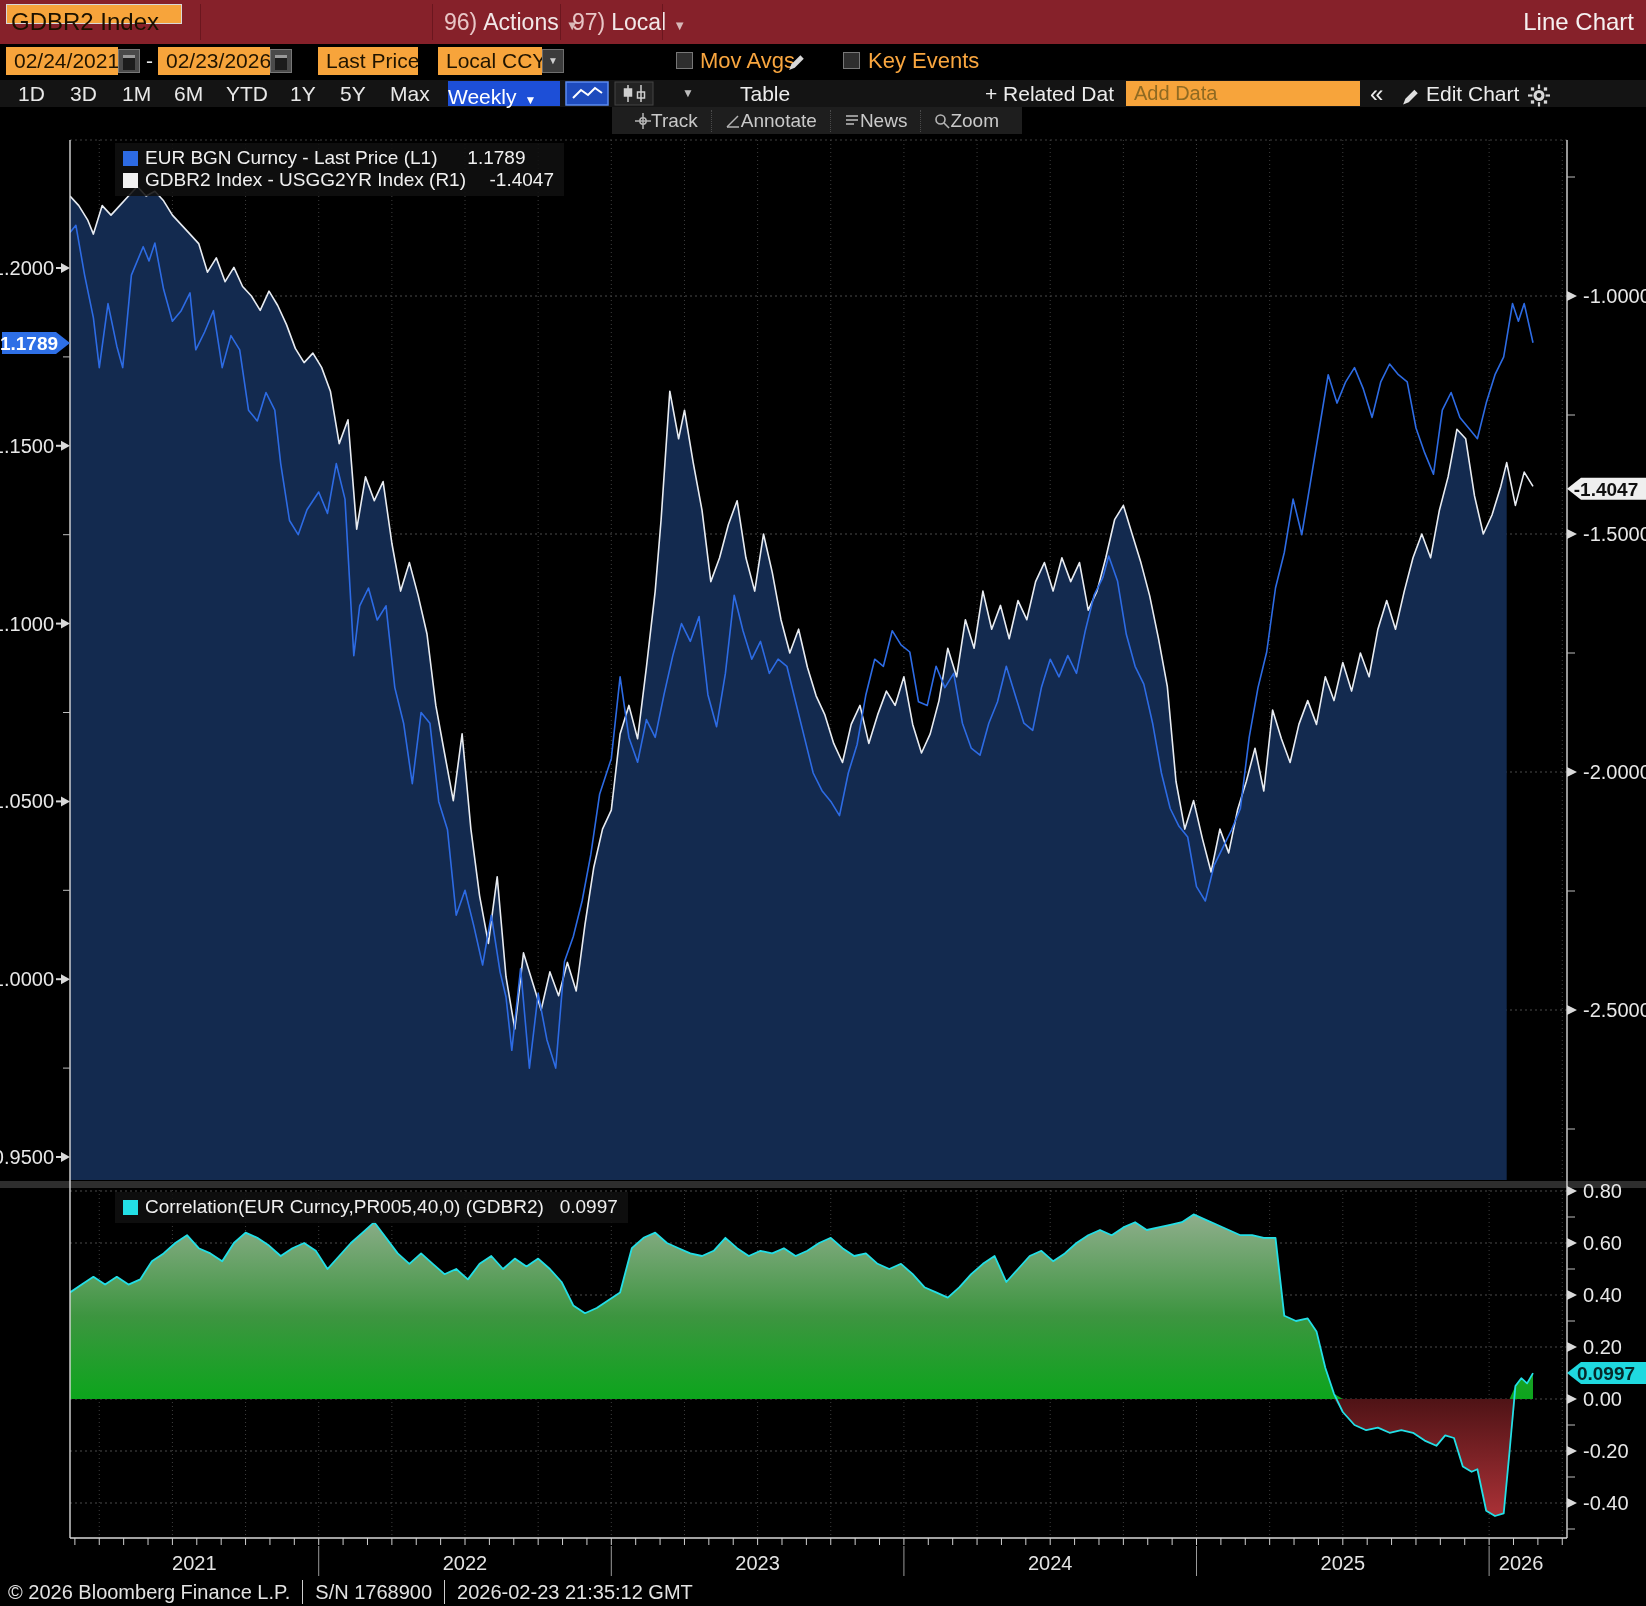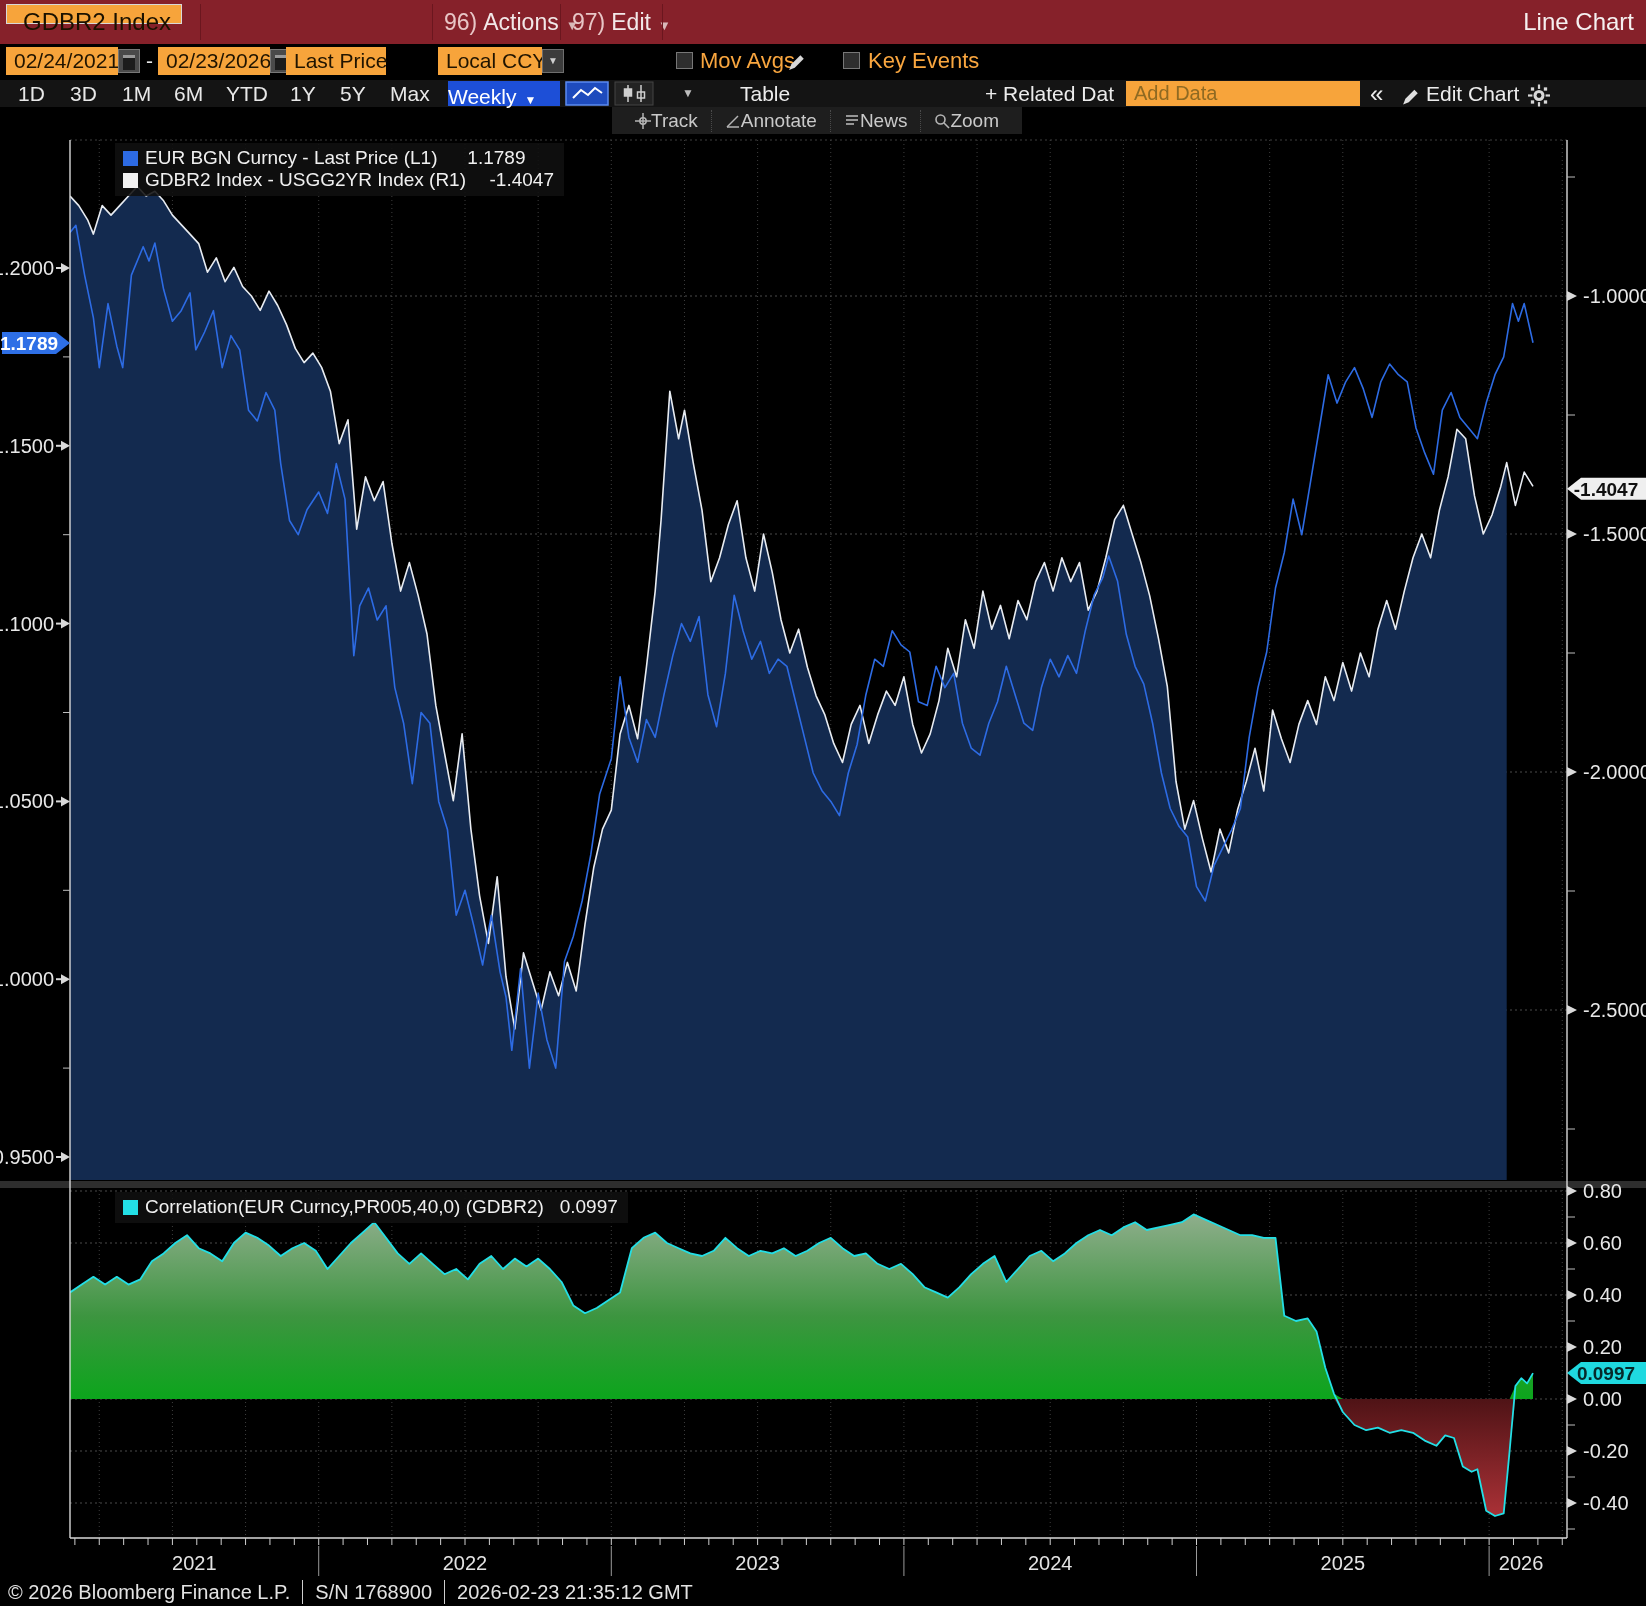--- a/index.html
+++ b/index.html
@@ -1,21 +1,21 @@
 <!DOCTYPE html>
 <html><head>
 <meta charset="utf-8">
 <style>
   html,body{margin:0;padding:0;background:#000;}
   #app{position:relative;width:1646px;height:1606px;background:#000;overflow:hidden;
        font-family:"Liberation Sans",sans-serif;-webkit-font-smoothing:antialiased;}
   
   .row1{position:absolute;left:0;top:0;width:1646px;height:44px;background:#86212a;}
   .ticker-box{position:absolute;left:6px;top:4px;width:176px;height:20px;background:#f7a43b;
-              border:1px solid #d8d8d8;color:#1a1100;font-size:24px;line-height:34px;padding-left:16px;box-sizing:border-box;}
+              border:1px solid #d8d8d8;color:#1a1100;font-size:24px;line-height:34px;padding-left:4px;box-sizing:border-box;}
   .menu-item{position:absolute;top:0;height:44px;line-height:44px;color:#f2e8e8;font-size:23px;white-space:nowrap;cursor:default;}
   .menu-item .mnum{color:#e8c6c6;margin-right:6px;}
   .menu-item .caret{font-size:13px;color:#d8b8b8;margin-left:7px;}
   .hsep{position:absolute;top:4px;height:36px;width:1px;background:#6b161e;}
   .view-title{position:absolute;right:12px;top:0;height:44px;line-height:44px;color:#f5f0f0;font-size:24px;}
   
   .row2{position:absolute;left:0;top:44px;width:1646px;height:36px;background:#000;}
   .amber-box{position:absolute;top:3px;height:28px;background:#f7a43b;color:#201400;font-size:21px;
              line-height:28px;padding:0 8px;box-sizing:border-box;white-space:nowrap;}
   .cal-btn{position:absolute;top:5px;width:22px;height:24px;background:#4a4a4a;border:1px solid #777;box-sizing:border-box;}
@@ -280,37 +280,37 @@
 
   <div class="row1">
     <div class="ticker-box">GDBR2 Index</div>
     <div class="hsep" style="left:200px"></div>
     <div class="hsep" style="left:432px"></div>
     <div class="menu-item" style="left:444px">
       <span class="mnum">96)</span><span>Actions</span><span class="caret">▼</span>
     </div>
     <div class="hsep" style="left:560px"></div>
     <div class="menu-item" style="left:572px">
-      <span class="mnum">97)</span><span>Edit</span><span class="caret">▼</span>
+      <span class="mnum">97)</span><span>Local</span><span class="caret">▼</span>
     </div>
     <div class="hsep" style="left:662px"></div>
     <div class="view-title">Line Chart</div>
   </div>
 
   <div class="row2">
     <div class="amber-box" style="left:6px;width:112px">02/24/2021</div>
     <div class="cal-btn" style="left:118px">
         <div class="cal-glyph"></div>
       </div>
     <div class="dash" style="left:146px">-</div>
     <div class="amber-box" style="left:158px;width:112px">02/23/2026</div>
     <div class="cal-btn" style="left:270px">
         <div class="cal-glyph"></div>
       </div>
-    <div class="amber-box" style="left:286px;width:100px">Last Price</div>
+    <div class="amber-box" style="left:318px;width:100px">Last Price</div>
     <div class="amber-box" style="left:438px;width:104px">Local CCY</div>
     <div class="drop-btn" style="left:542px">▼</div>
     <div class="chk" style="left:676px"></div>
     <div class="amber-label" style="left:700px">Mov Avgs</div>
     <svg class="pencil" style="position:absolute;left:788px;top:9px" width="18" height="18" viewBox="0 0 16 16">
         <path d="M1 15 L3 10 L11 2 L14 5 L6 13 Z" fill="#d8d8d8"></path>
       </svg>
     <div class="chk" style="left:843px"></div>
     <div class="amber-label" style="left:868px">Key Events</div>
   </div>

